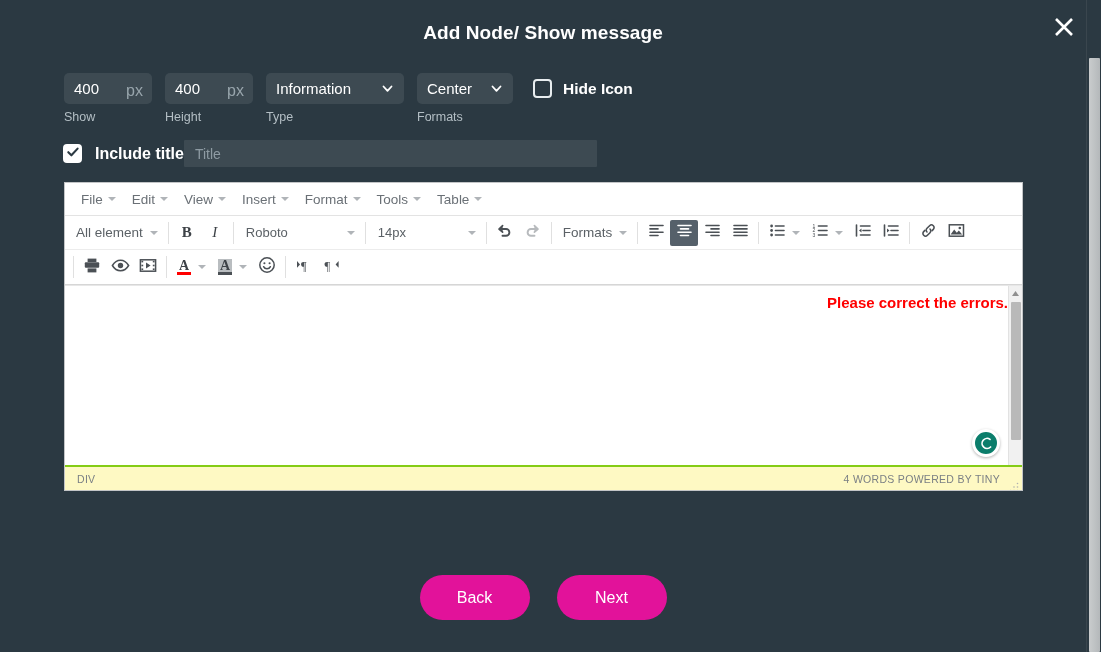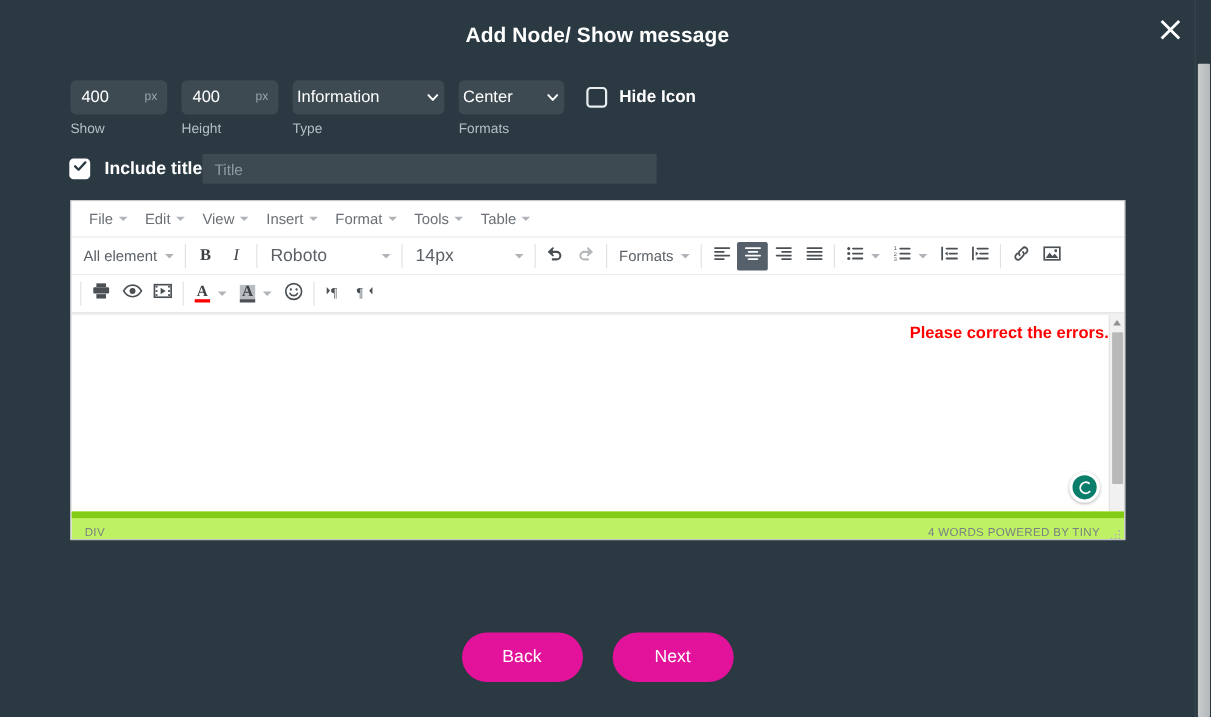--- a/index.html
+++ b/index.html
@@ -59,36 +59,36 @@
     background: #3d4a52;
     border: none; border-radius: 5px;
     color: #ffffff;
     font-family: "Liberation Sans", sans-serif;
     font-size: 15px;
     padding: 0 26px 0 10px;
     outline: none;
   }
   .unit {
     position: absolute; right: 9px; top: 9px;
-    font-size: 11px; color: #98a5ac;
+    font-size: 16px; color: #98a5ac;
     pointer-events: none;
     margin-left: 27px;
   }
   .field-label {
     margin-top: 6px;
     font-size: 12.5px;
     color: #b4bfc5;
   }
   .sel-wrap { position: relative; margin-right: 13px; }
   .sel-box {
     height: 31px;
     background: #3d4a52;
     border-radius: 5px;
     display: flex; align-items: center;
-    padding: 0 4px;
+    padding: 0 10px;
     cursor: pointer;
     min-width: 0;
   }
   .sel-box.type-sel { width: 138px; }
   .sel-box.pos-sel  { width: 96px; }
   .sel-text {
     color: #ffffff; font-size: 15px;
     flex: 1; white-space: nowrap;
   }
   .chev { margin-left: 6px; display:flex; }
@@ -195,21 +195,21 @@
     white-space: nowrap;
     flex: none;
   }
   .tb-txt .menu-caret { margin-left: 7px; }
   .tb-wide {
     display: flex; align-items: center; justify-content: space-between;
     height: 26px;
     padding: 0 6px 0 8px;
     cursor: pointer;
     color: #5b6166;
-    font-size: 16px;
+    font-size: 13px;
     flex: none;
   }
   .tb-wide.font  { width: 123px; }
   .tb-wide.size  { width: 112px; }
   .bold-ico   { font-weight: bold; font-size: 15px; font-family:"Liberation Serif", serif; color:#3d4247;}
   .ital-ico   { font-style: italic; font-size: 15px; font-family:"Liberation Serif", serif; color:#3d4247;}
   .split-caret {
     width: 0; height: 0;
     border-left: 4px solid transparent;
     border-right: 4px solid transparent;
@@ -265,25 +265,25 @@
     right: 22px; bottom: 8px;
     width: 28px; height: 28px;
     border-radius: 50%;
     background: #0b7d6b;
     border: 3px solid #ffffff;
     box-shadow: 0 1px 3px rgba(0,0,0,.3);
     display:flex; align-items:center; justify-content:center;
   }
   .statusbar {
     height: 25px;
-    display: flex; align-items: flex-end;
+    display: flex; align-items: center;
     justify-content: space-between;
     padding: 0 6px 0 12px;
-    border-top: 6px solid #84cc16;
-    background: #bef264;
+    border-top: 2px solid #84cc16;
+    background: #fef9c3;
     position: relative;
   }
   .status-left, .status-right {
     font-size: 10.5px;
     color: #7a7f84;
     letter-spacing: .3px;
   }
   .status-right { padding-right: 16px; }
   .resize-grip {
     position:absolute; right:3px; bottom:2px;

